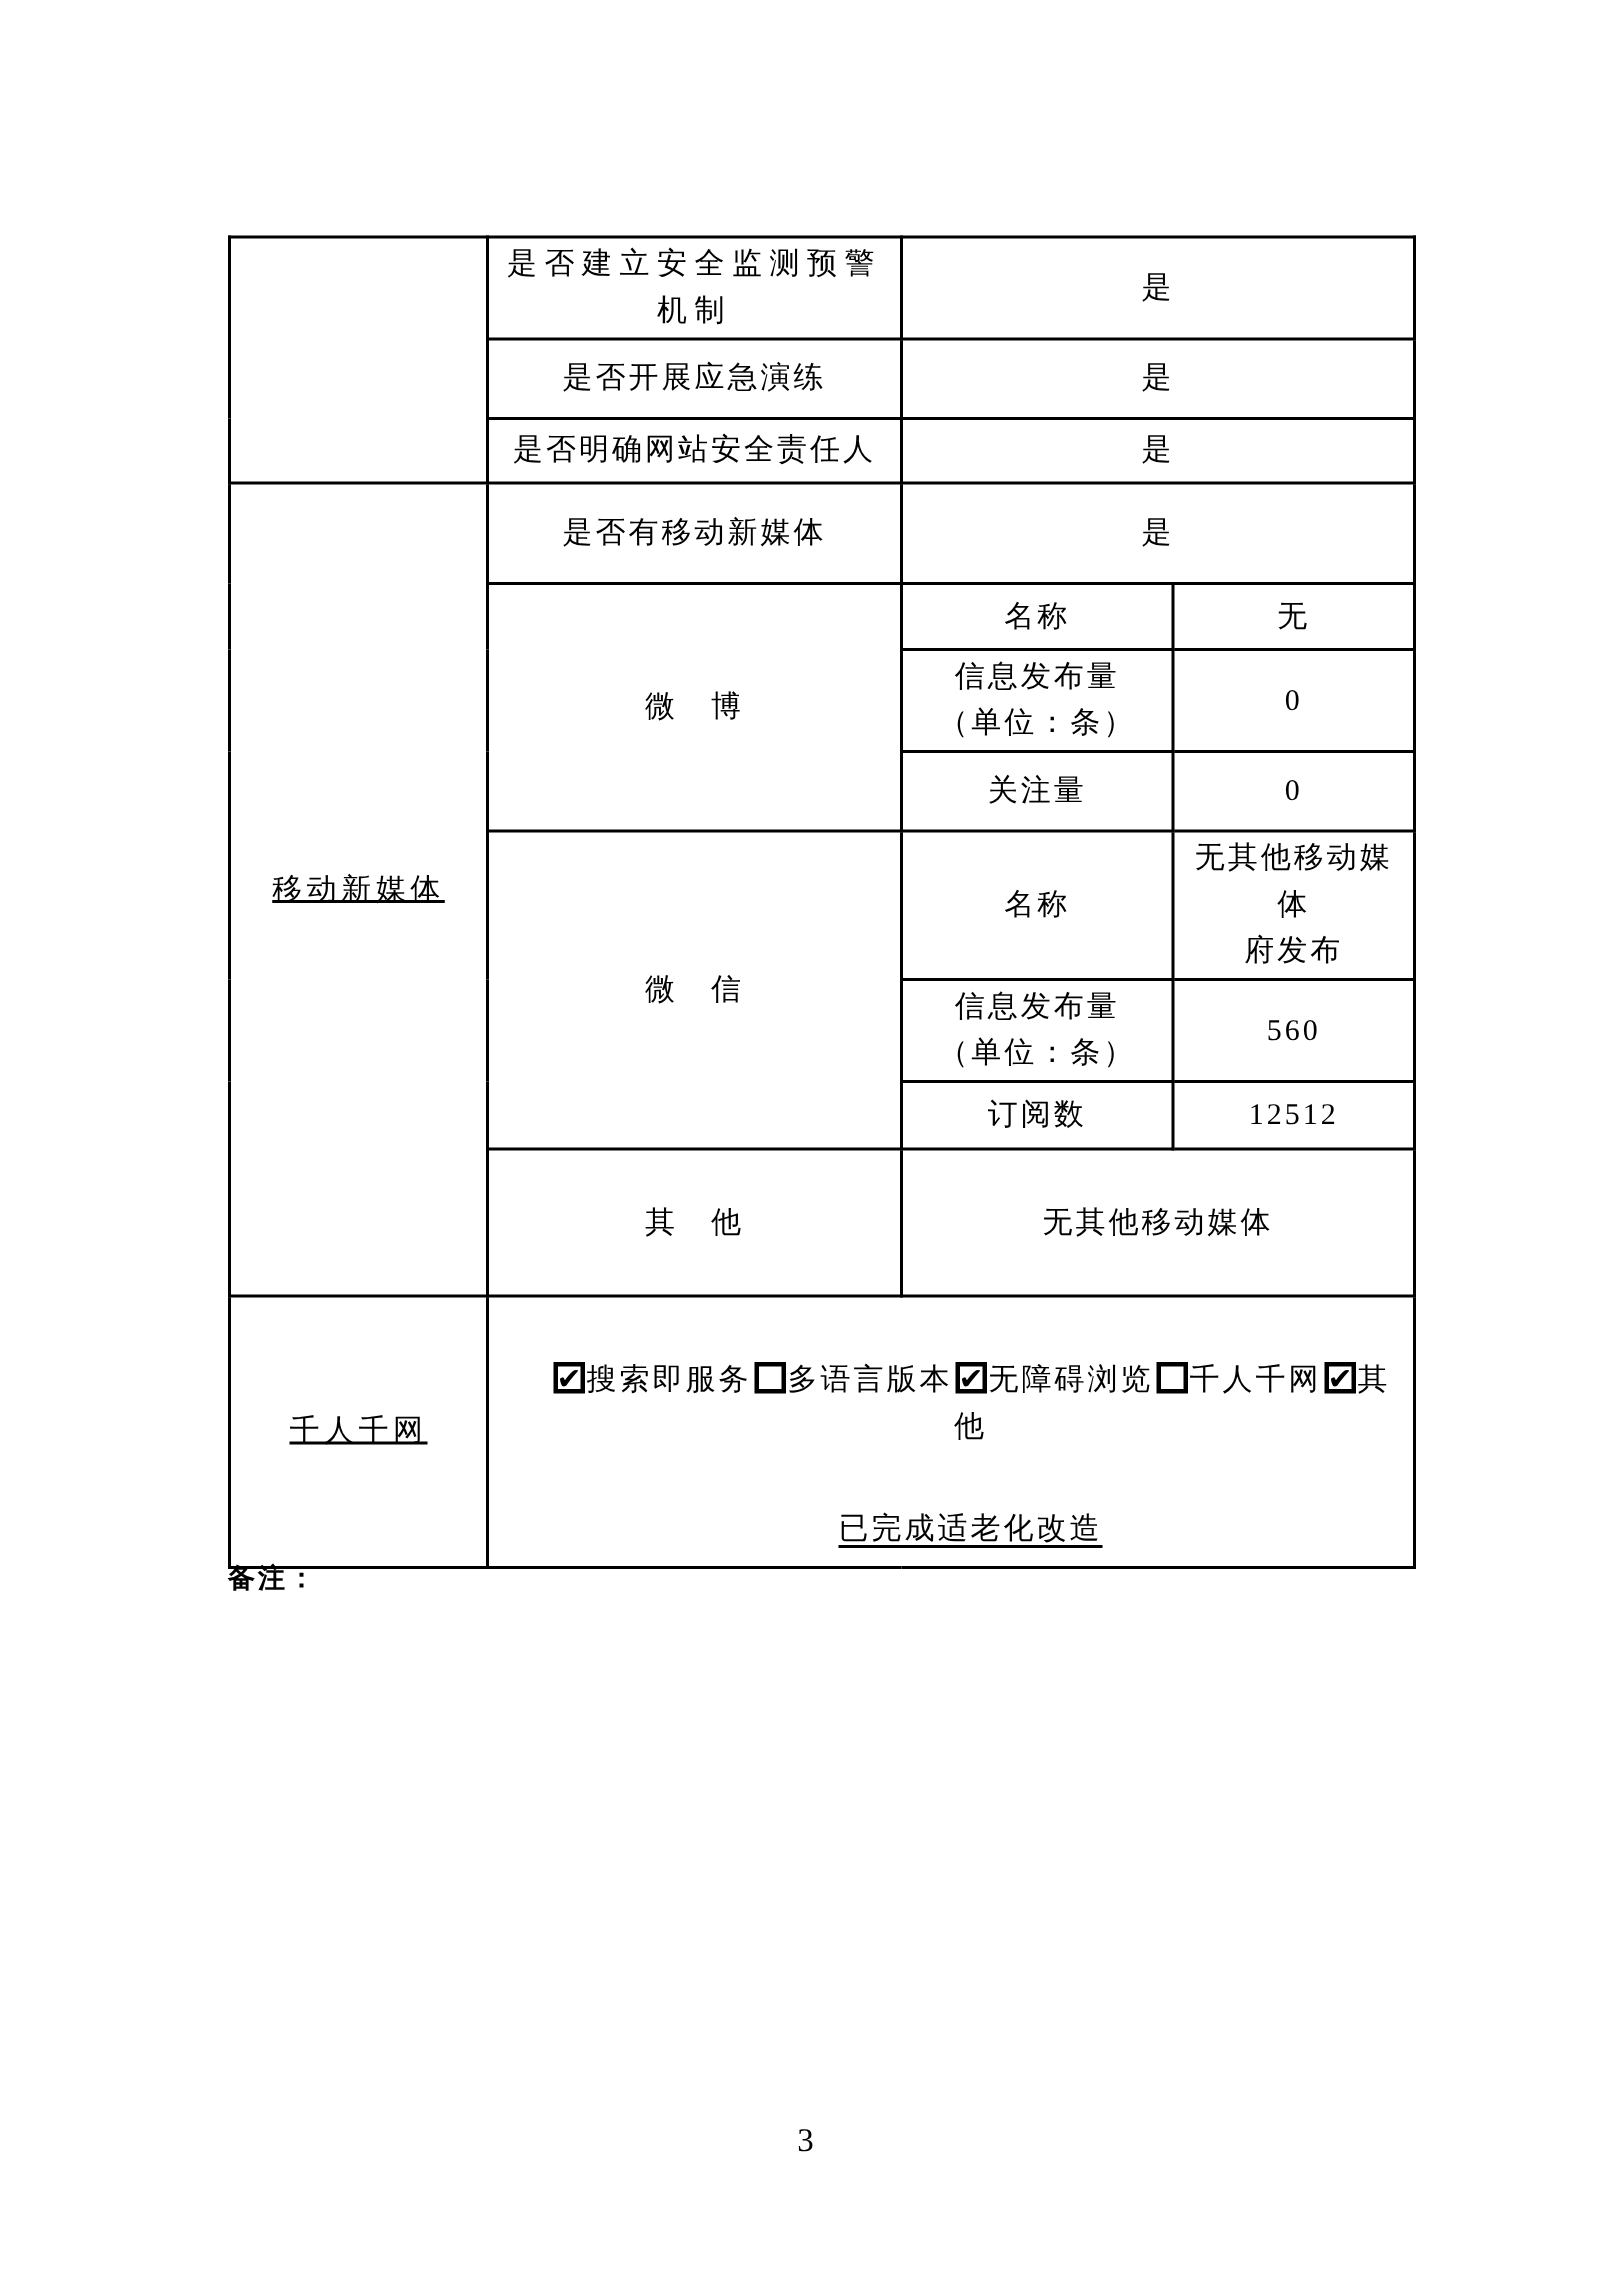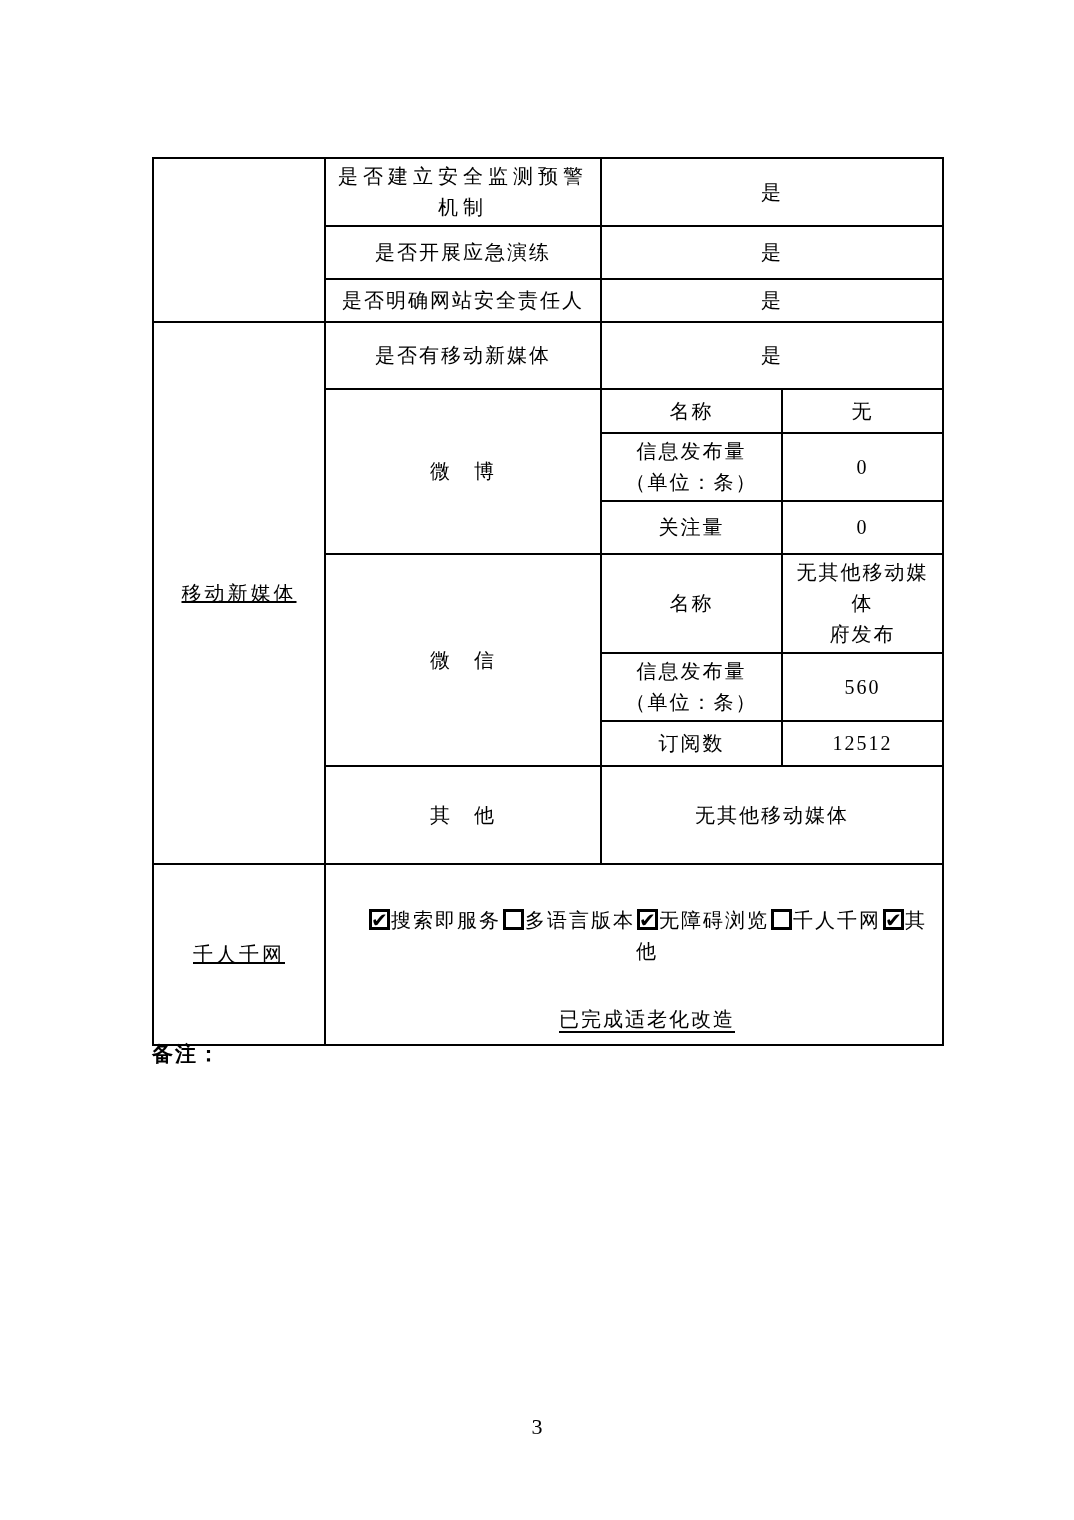--- a/index.html
+++ b/index.html
@@ -61,21 +61,21 @@
   .innov-note {
     display: inline-block;
     text-decoration: underline;
     text-underline-offset: 5px;
     margin-top: 6px;
   }
   .remarks {
     position: absolute;
     left: 152px;
     top: 1040px;
-    font-size: 21px;
+    font-size: 18px;
     font-weight: bold;
     letter-spacing: 2px;
     font-family: "Liberation Sans", "DejaVu Sans", sans-serif;
   }
   .page-number {
     position: absolute;
     left: 0;
     top: 1414px;
     width: 1074px;
     text-align: center;

